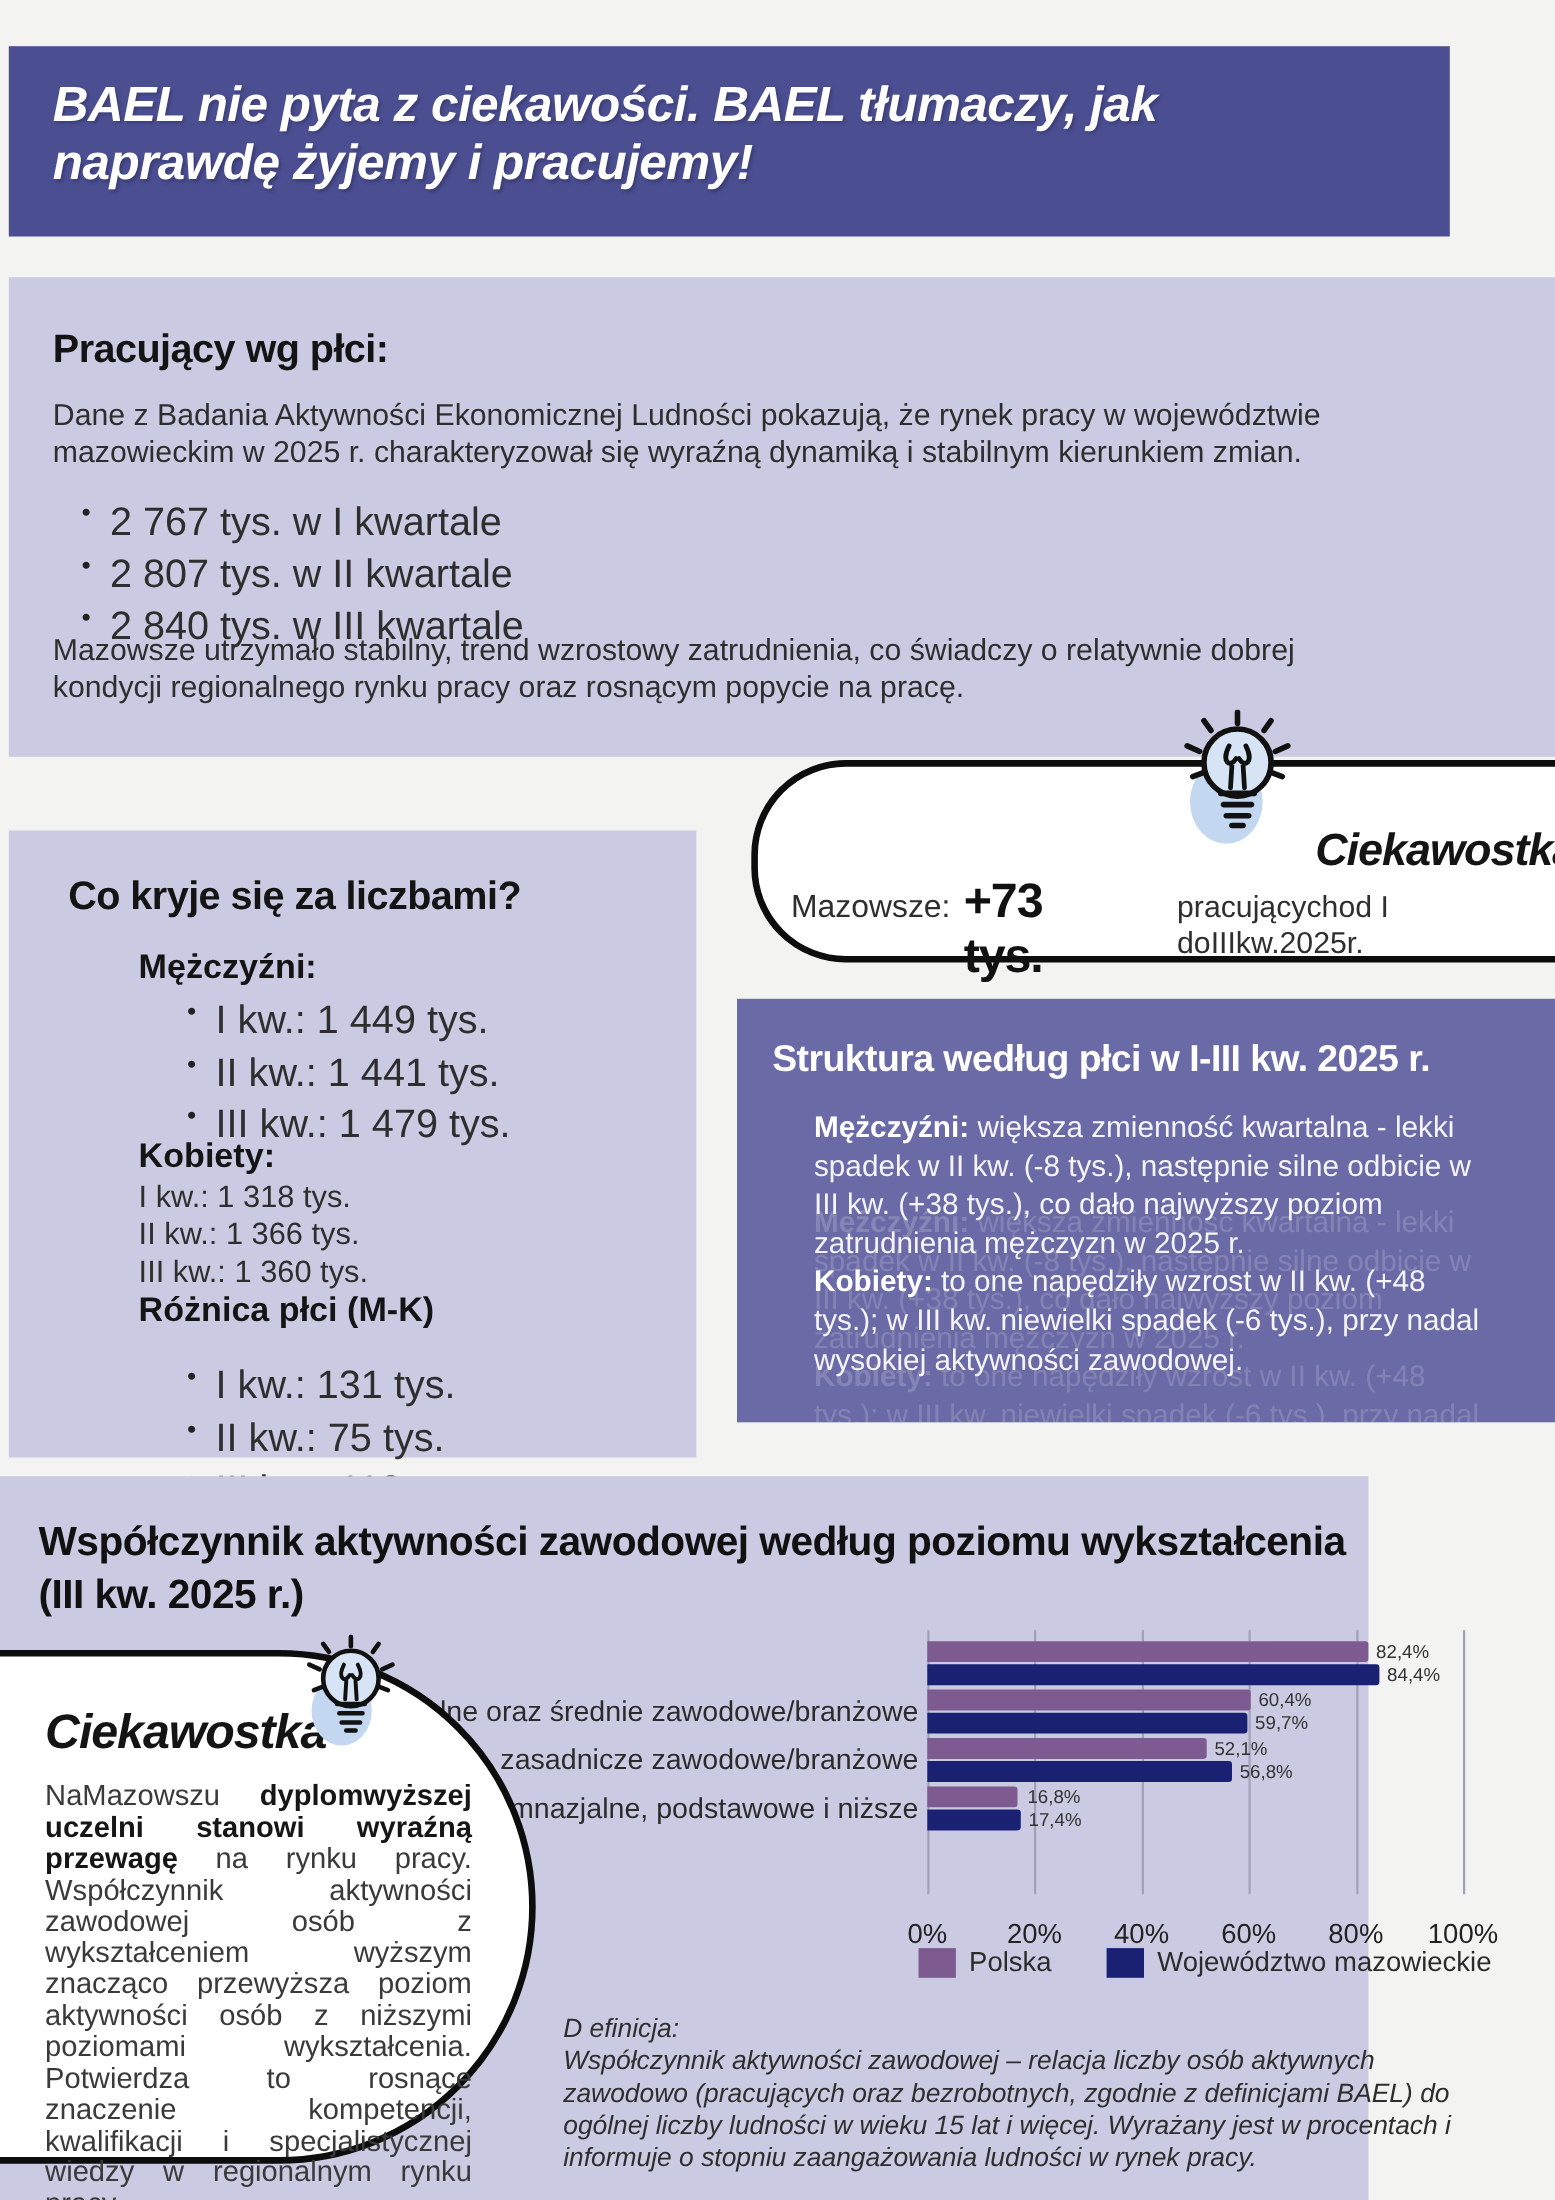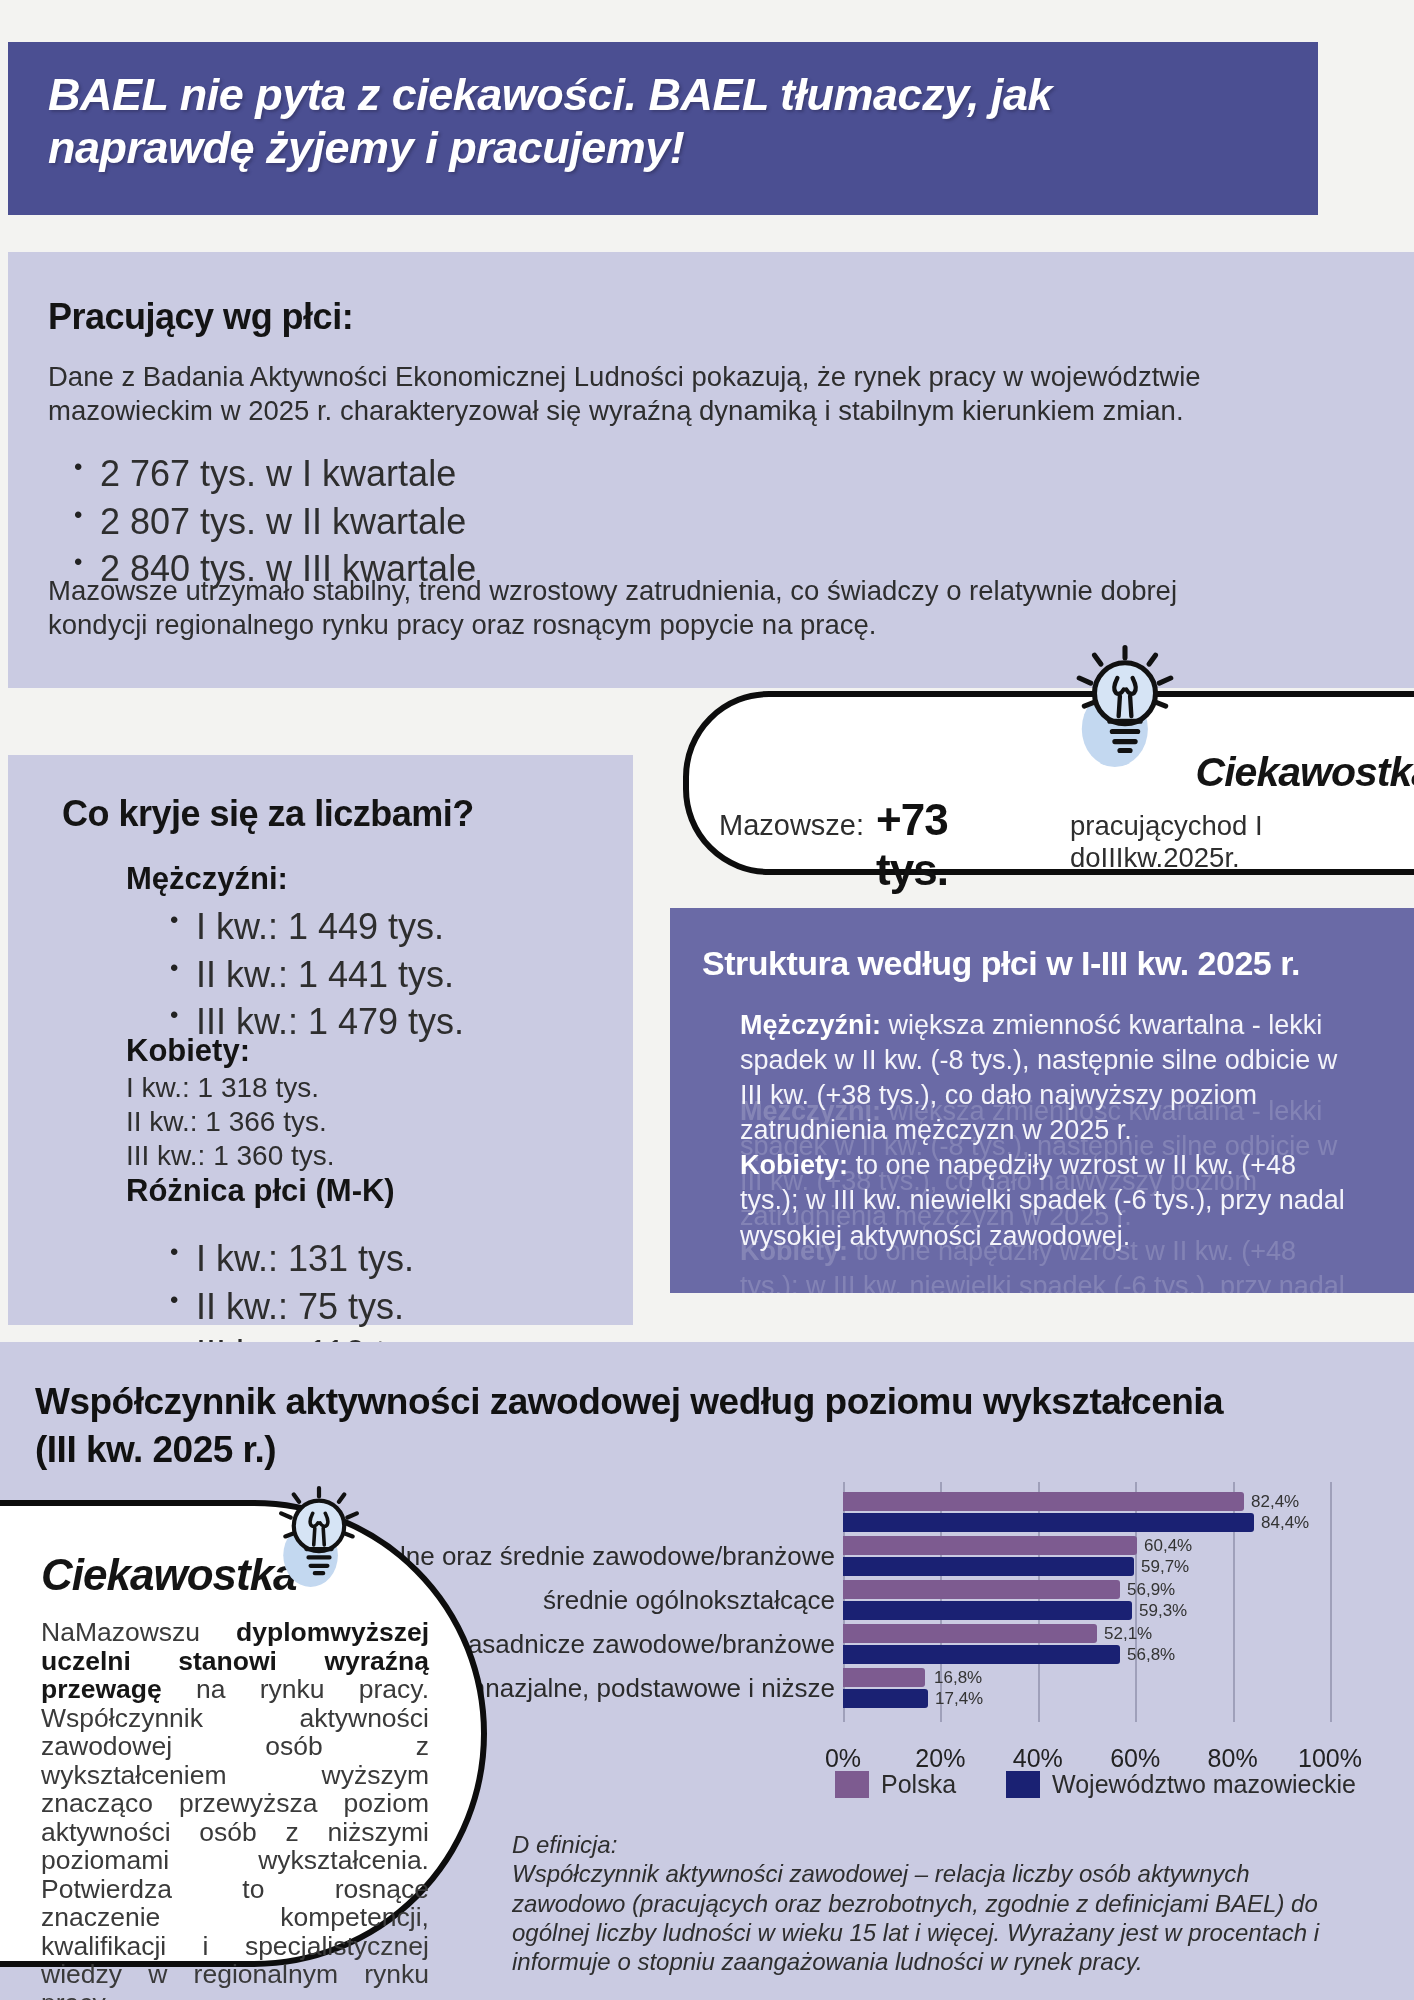--- a/index.html
+++ b/index.html
@@ -9,21 +9,21 @@
 
   
   #header{left:8px;top:42px;width:1310px;height:173px;background:#4b4f92;}
   #header .title{position:absolute;left:40px;top:26px;color:#fff;font-weight:bold;font-style:italic;
        font-size:45px;line-height:1.18;letter-spacing:-0.5px;text-shadow:2px 2px 3px rgba(40,40,80,.45);}
 
   
   .panel{background:#cacbe2;}
   #sec-working{left:8px;top:252px;width:1406px;height:436px;}
   #sec-behind{left:8px;top:755px;width:625px;height:570px;}
-  #sec-activity{left:0px;top:1342px;width:1414px;height:658px;}
+  #sec-activity{left:0px;top:1342px;width:1244px;height:658px;}
 
   h2.sec-h{margin:0;font-size:36px;font-weight:bold;color:#141414;letter-spacing:-0.5px;}
   .body-txt{font-size:27.5px;color:#2e2e2e;line-height:1.24;}
   ul.dots{list-style:none;margin:0;padding:0;}
   ul.dots li{position:relative;padding-left:30px;font-size:36px;color:#2e2e2e;line-height:1.32;}
   ul.dots li::before{content:"•";position:absolute;left:4px;top:1px;font-size:24px;color:#222;}
 
   
   .factbox{background:#fff;border:6px solid #0d0d0d;}
   #fact1{left:683px;top:691px;width:760px;height:172px;border-radius:86px 0 0 86px;}
@@ -171,29 +171,20 @@
         <div class="chart-row">
           <div class="chart-label">policealne oraz średnie zawodowe/branżowe</div>
           <div class="chart-plot">
             <div class="bar" style="top: 2px; width: 294px; background: rgb(125, 91, 144);"></div>
             <span class="bar-val" style="left: 301px; top: 2px;">60,4%</span>
             <div class="bar" style="top: 23px; width: 291px; background: rgb(26, 33, 115);"></div>
             <span class="bar-val" style="left: 298px; top: 23px;">59,7%</span>
           </div>
         </div>
         <div class="chart-row">
-          <div class="chart-label">średnie ogólnokształcące</div>
-          <div class="chart-plot">
-            <div class="bar" style="top: 2px; width: 277px; background: rgb(125, 91, 144);"></div>
-            <span class="bar-val" style="left: 284px; top: 2px;">56,9%</span>
-            <div class="bar" style="top: 23px; width: 289px; background: rgb(26, 33, 115);"></div>
-            <span class="bar-val" style="left: 296px; top: 23px;">59,3%</span>
-          </div>
-        </div>
-        <div class="chart-row">
           <div class="chart-label">zasadnicze zawodowe/branżowe</div>
           <div class="chart-plot">
             <div class="bar" style="top: 2px; width: 254px; background: rgb(125, 91, 144);"></div>
             <span class="bar-val" style="left: 261px; top: 2px;">52,1%</span>
             <div class="bar" style="top: 23px; width: 277px; background: rgb(26, 33, 115);"></div>
             <span class="bar-val" style="left: 284px; top: 23px;">56,8%</span>
           </div>
         </div>
         <div class="chart-row">
           <div class="chart-label">gimnazjalne, podstawowe i niższe</div>

